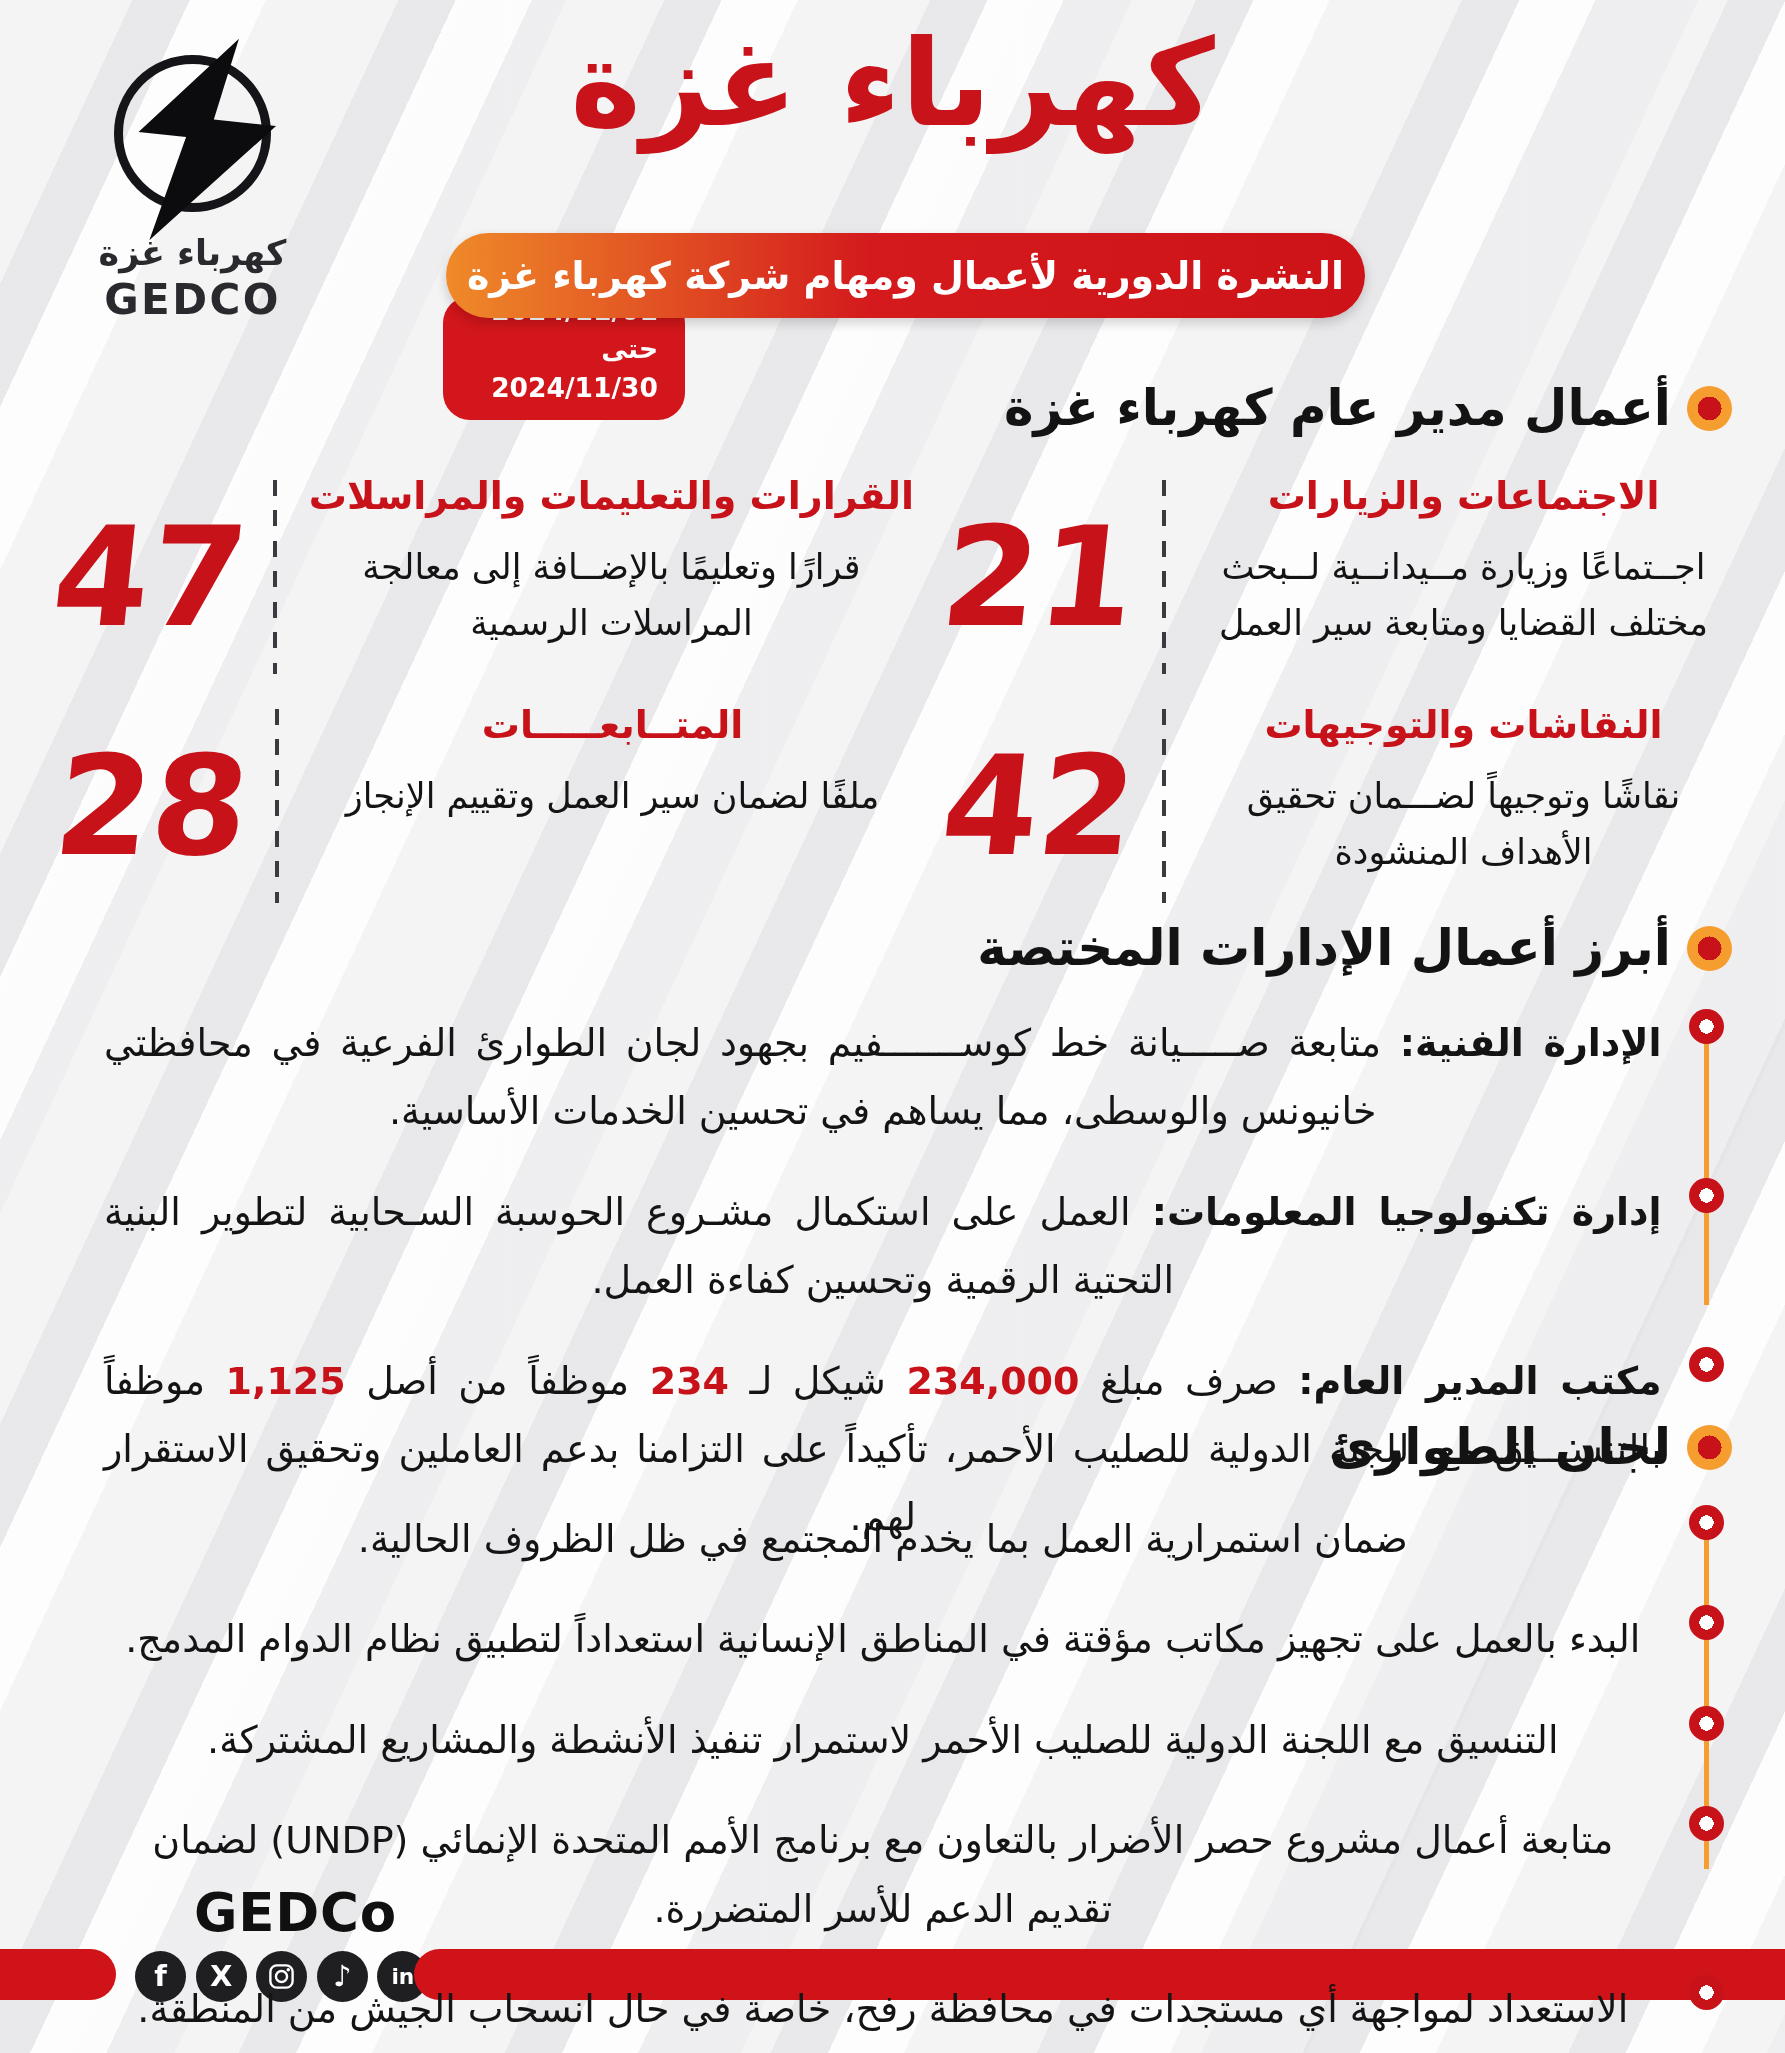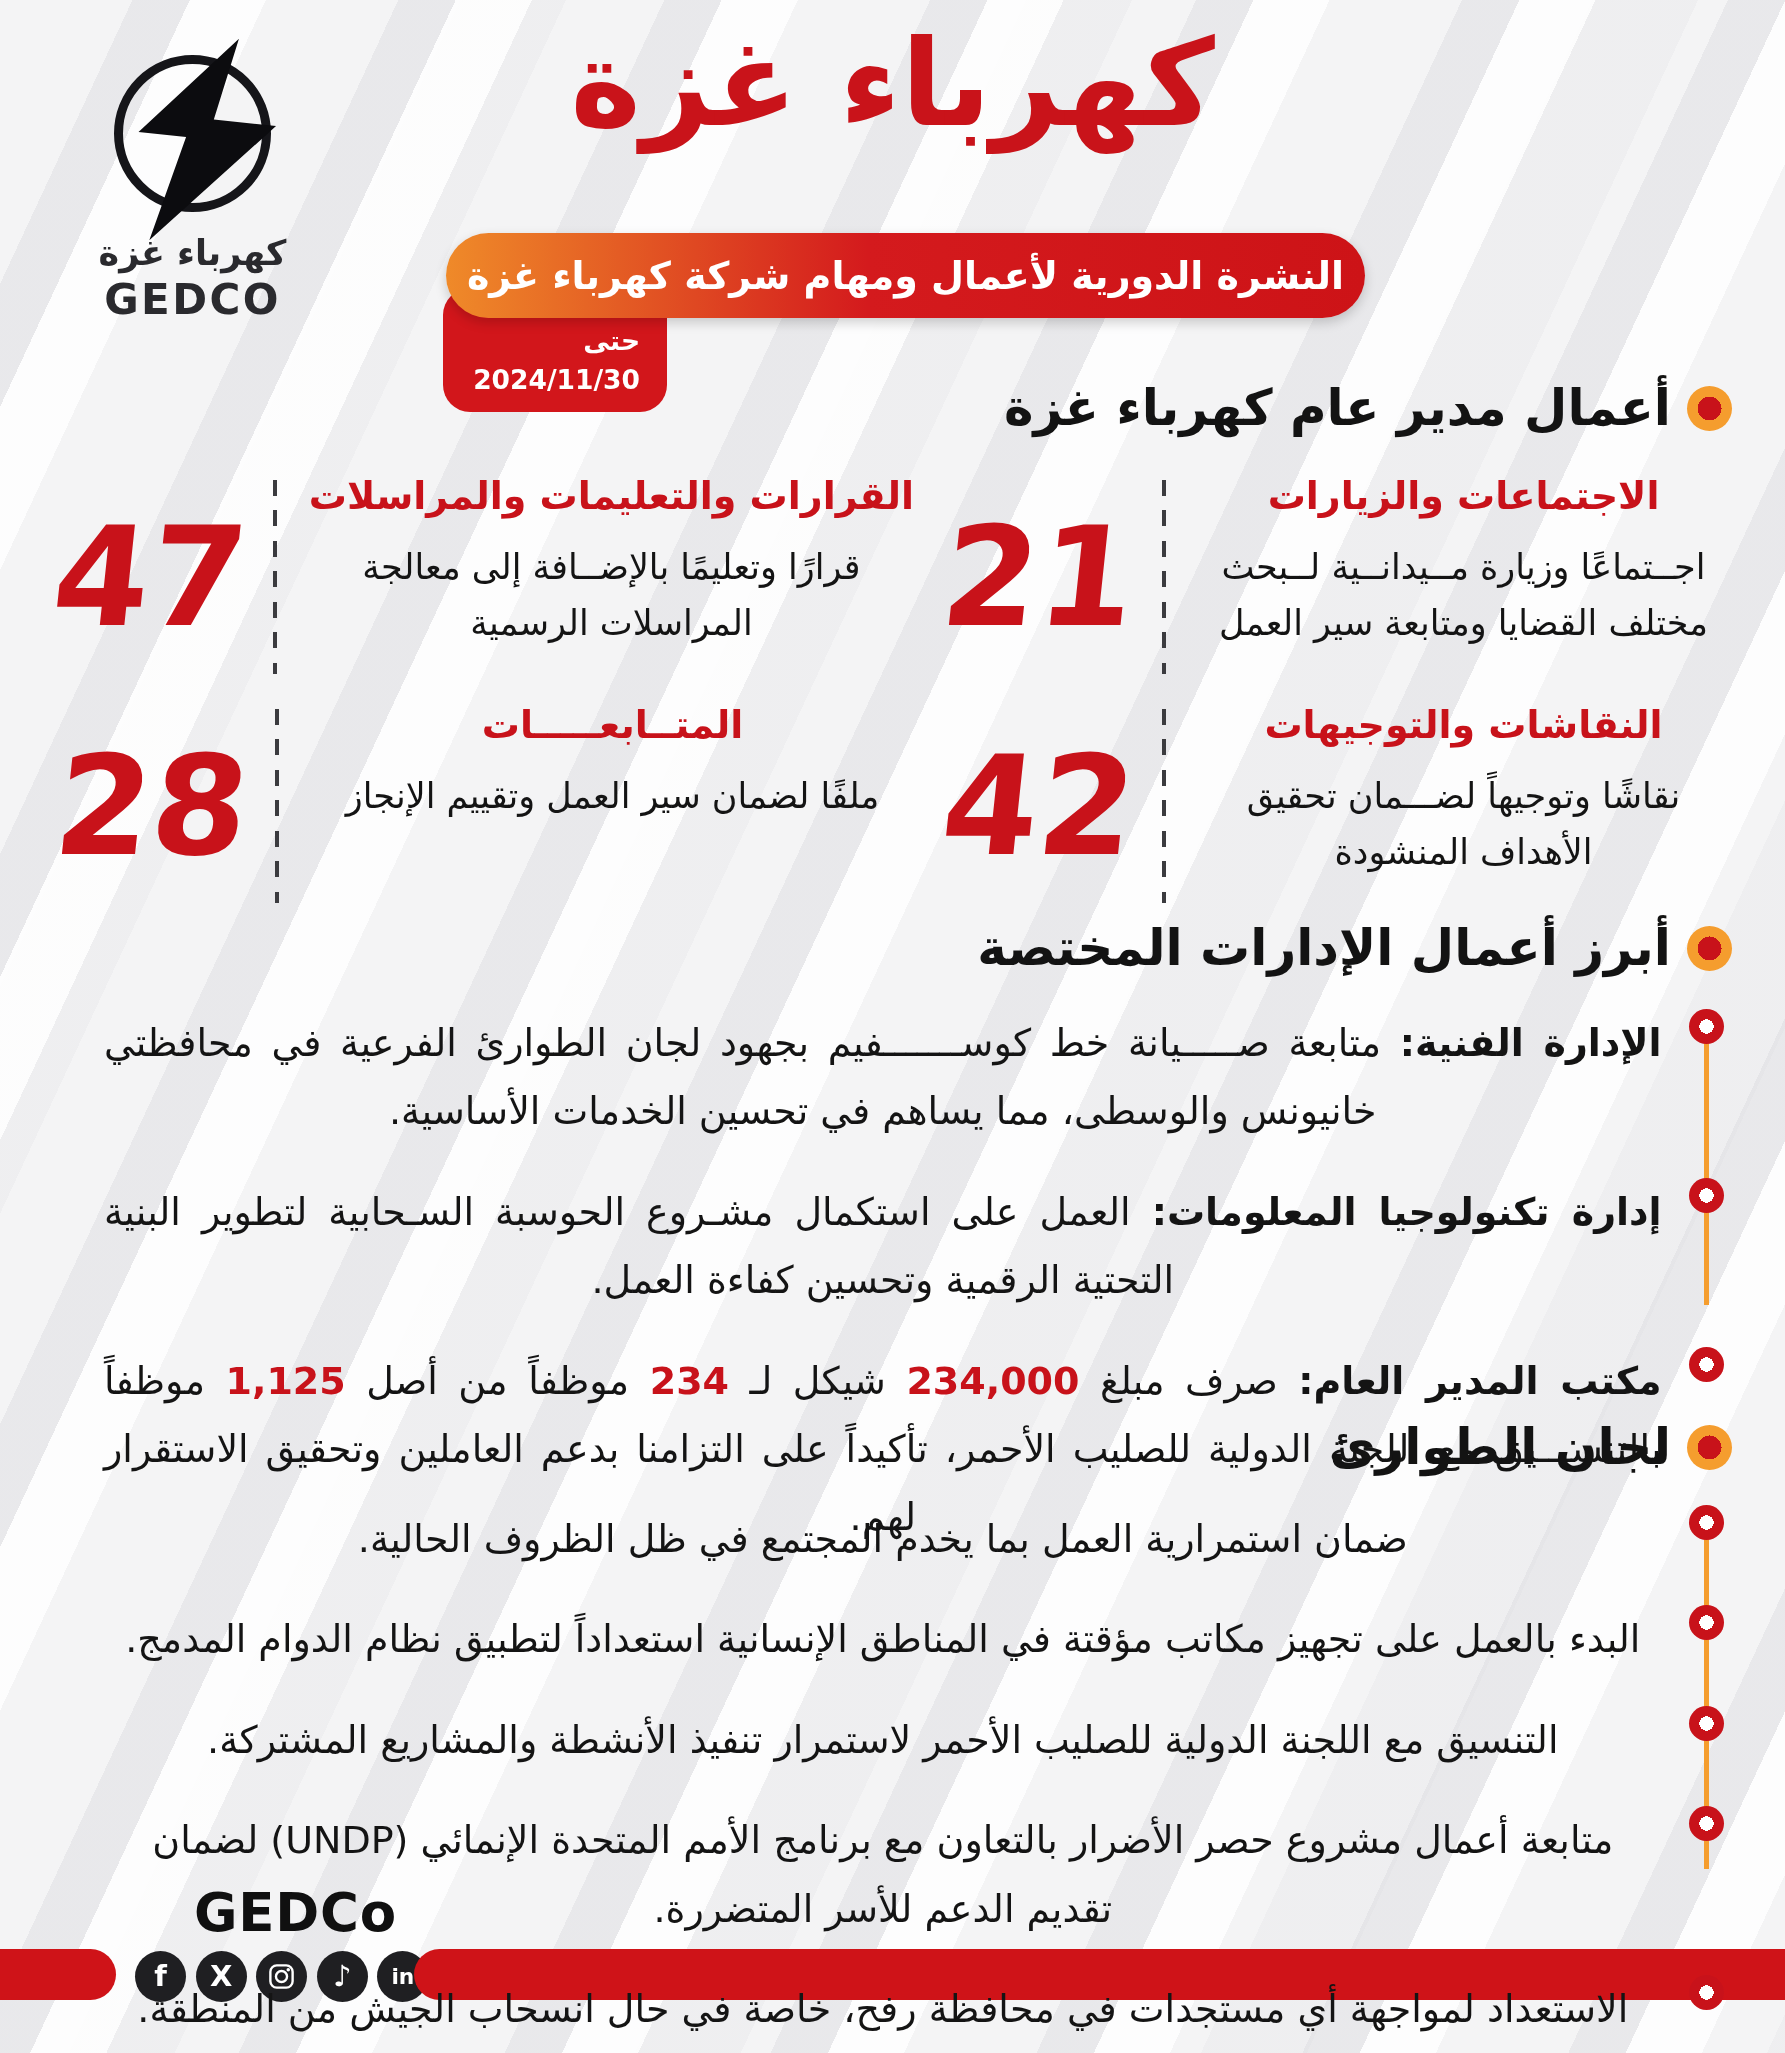--- a/index.html
+++ b/index.html
@@ -37,21 +37,21 @@
   .dot{border-radius:50%;background:#f59d2e;display:inline-block;}
   .dot.s{width:13px;height:13px;}
   .dot.m{width:19px;height:19px;}
   .dot.l{width:27px;height:27px;}
 
   .banner{position:absolute;top:233px;left:446px;width:919px;height:85px;z-index:3;
     border-radius:47px;background:linear-gradient(90deg,#ef8a29 0%,#d41a1d 46%,#cd1317 100%);
     display:flex;align-items:center;justify-content:center;
     box-shadow:0 4.8px 11.2px rgba(0,0,0,0.18);}
   .banner span{color:#fff;font-size:38px;font-weight:bold;white-space:nowrap;}
-  .date-pill{position:absolute;top:288px;left:443px;width:224px;height:124px;z-index:2;
+  .date-pill{position:absolute;top:296px;left:443px;width:242px;height:124px;z-index:2;
     background:#d2161b;border-radius:27px;color:#fff;
     display:flex;flex-direction:column;justify-content:flex-end;
     padding:0 27px 13px 16px;text-align:right;}
   .date-pill div{font-size:26.5px;font-weight:bold;line-height:1.45;direction:rtl;}
 
   
   .section-heading{position:absolute;right:53px;display:flex;align-items:center;gap:16px;z-index:2;}
   .section-heading .head-bullet{flex:none;width:45px;height:45px;border-radius:50%;
     background:radial-gradient(circle,#c8121a 0 12px,#f59d2e 12px 100%);}
   .section-heading span{font-size:50px;font-weight:bold;color:#131313;white-space:nowrap;}

